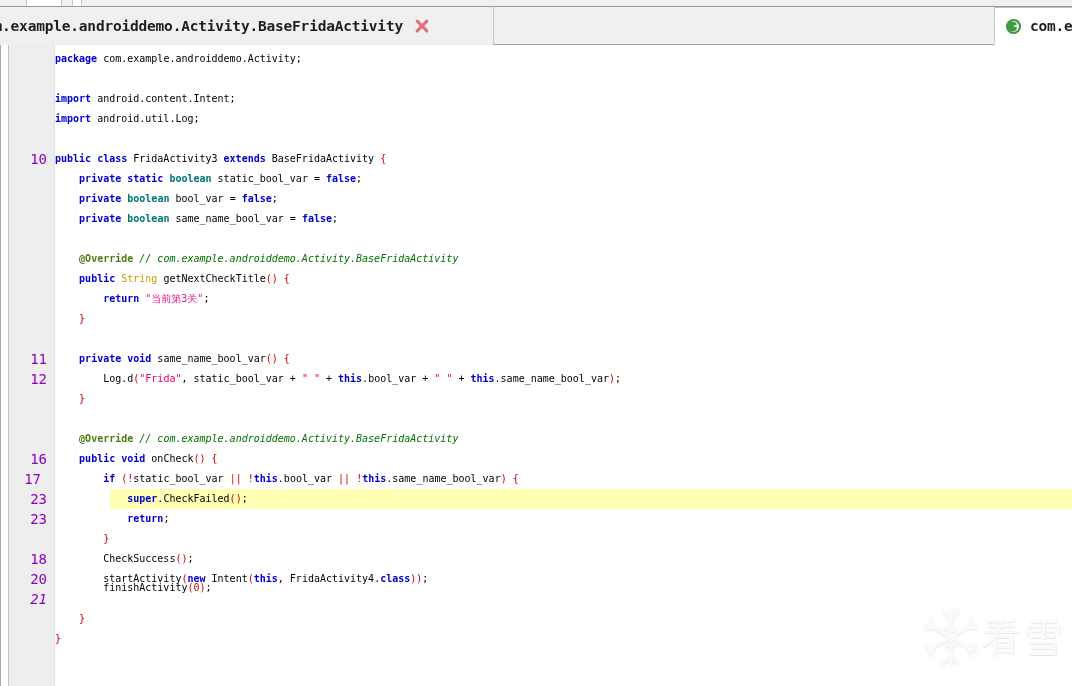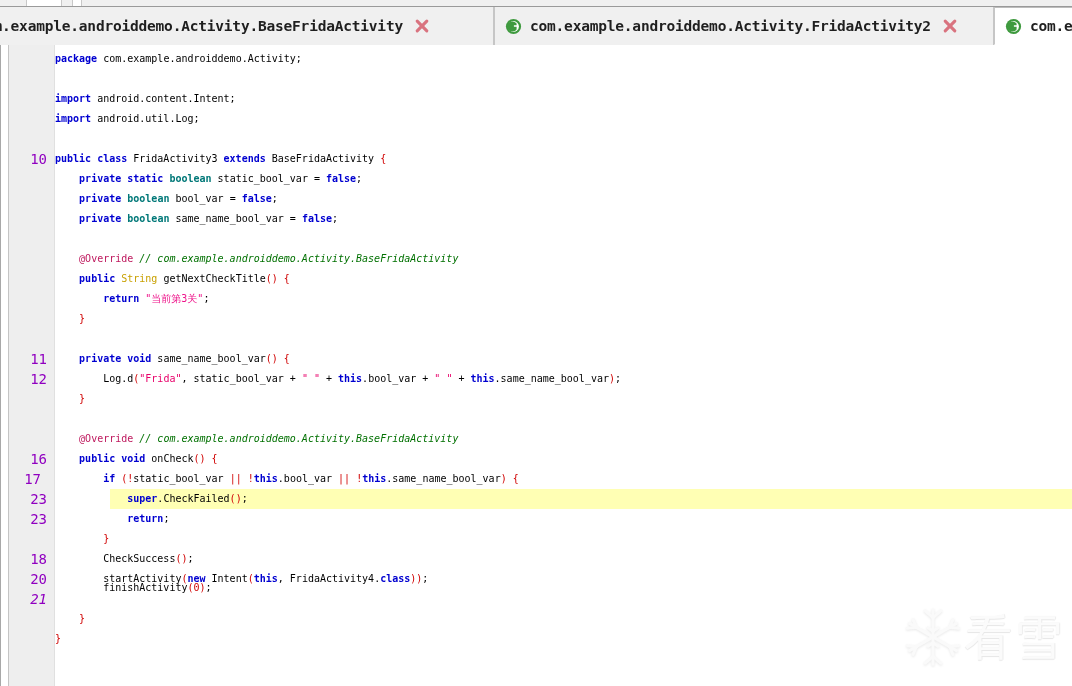--- a/index.html
+++ b/index.html
@@ -157,38 +157,38 @@
   }
 
   
   .k   { color: #0000d0; font-weight: bold; }   
   .t   { color: #007878; font-weight: bold; }   
   .ty  { color: #c8a000; }                       
   .s   { color: #ee1289; }                       
   .str { color: #e8006a; }                       
   .p   { color: #d00000; }                       
   .c   { color: #007000; font-style: italic; }   
-  .an  { color: #be185d; }                       
+  .an  { color: #4d7c0f; font-weight: bold; }                       
   .n   { color: #000000; }                       
   .num { color: #d00000; }                       
 
   
   .watermark {
     position: absolute;
     right: 8px;
     bottom: 18px;
     display: flex;
     align-items: center;
     pointer-events: none;
     opacity: 1;
   }
   .wm-flake { width: 62px; height: 62px; display: block; }
   .wm-text {
     font-family: "DejaVu Sans", "Liberation Sans", sans-serif;
-    font-size: 48px;
+    font-size: 39px;
     font-weight: normal;
     color: #fbfbfb;
     text-shadow: 0 1px 1px #e6e6e6, 1px 0 1px #ededed;
     line-height: 1;
     letter-spacing: 2px;
   }
 </style>
 </head>
 <body>
 
@@ -206,38 +206,20 @@
       <span class="tab-close">
         <svg width="16" height="16" viewBox="0 0 16 16">
           <g stroke="#d9737f" stroke-width="3.1" stroke-linecap="round">
             <line x1="3.2" y1="3.2" x2="12.8" y2="12.8"></line>
             <line x1="12.8" y1="3.2" x2="3.2" y2="12.8"></line>
           </g>
         </svg>
       </span>
     </div>
 
-    <div class="tab" id="tab-1">
-      <span class="tab-icon">
-        <svg width="17" height="17" viewBox="0 0 17 17">
-          <circle cx="8.5" cy="8.5" r="7.6" fill="#3f9a3f"></circle>
-          <circle cx="8.5" cy="8.5" r="5.4" fill="#ffffff"></circle>
-          <path d="M11.6 5.6 A5.1 5.1 0 1 0 11.6 11.4 L11.6 8.8 L8.9 8.8 L8.9 7.2 L11.6 7.2 Z" fill="#3f9a3f"></path>
-        </svg>
-      </span>
-      <span class="tab-label">com.example.androiddemo.Activity.FridaActivity2</span>
-      <span class="tab-close">
-        <svg width="16" height="16" viewBox="0 0 16 16">
-          <g stroke="#d9737f" stroke-width="3.1" stroke-linecap="round">
-            <line x1="3.2" y1="3.2" x2="12.8" y2="12.8"></line>
-            <line x1="12.8" y1="3.2" x2="3.2" y2="12.8"></line>
-          </g>
-        </svg>
-      </span>
-    </div>
 
     <div class="tab active" id="tab-2">
       <span class="tab-icon">
         <svg width="17" height="17" viewBox="0 0 17 17">
           <circle cx="8.5" cy="8.5" r="7.6" fill="#3f9a3f"></circle>
           <circle cx="8.5" cy="8.5" r="5.4" fill="#ffffff"></circle>
           <path d="M11.6 5.6 A5.1 5.1 0 1 0 11.6 11.4 L11.6 8.8 L8.9 8.8 L8.9 7.2 L11.6 7.2 Z" fill="#3f9a3f"></path>
         </svg>
       </span>
       <span class="tab-label">com.e</span>

